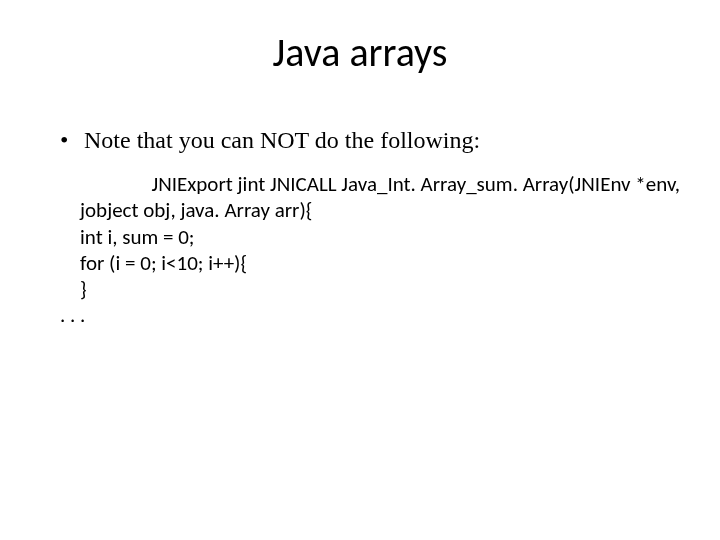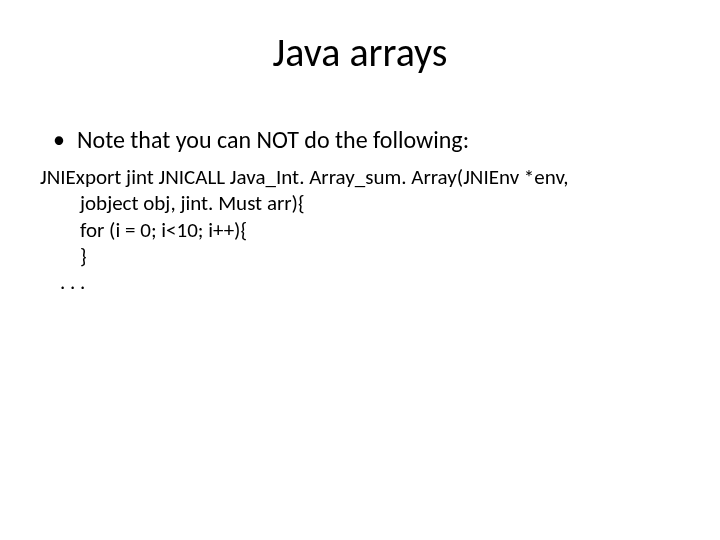--- a/index.html
+++ b/index.html
@@ -25,61 +25,63 @@
     margin-top: 8px;
     margin-bottom: 48px;
   }
   .body {
     font-size: 24px;
     line-height: 1.25;
   }
   ul.top {
     list-style: none;
     padding-left: 0;
-    margin: 9px;
+    margin: 16px;
+    font-family: Liberation Serif, serif;
   }
   ul.top > li {
     position: relative;
     padding-left: 28px;
     margin-bottom: 6px;
   }
   ul.top > li::before {
     content: "•";
     position: absolute;
     left: 4px;
     top: 0;
     font-size: 24px;
     line-height: 1.25;
   }
   .code {
     font-size: 21px;
     line-height: 1.25;
     margin-top: 4px;
     margin-bottom: 4px;
   }
-  .code .l0 { padding-left: 0px; }
+  .code .l0 { padding-left: 0px; text-align: right; }
   .code .l1 { padding-left: 40px; }
   .code .l2 { padding-left: 60px; }
   .code .l3 { padding-left: 20px; }
 </style>
 </head>
 <body>
 
 <div class="slide">
 
   <div class="title">Java arrays</div>
 
   <div class="body">
     <ul class="top">
       <li>Note that you can NOT do the following:</li>
     </ul>
 
     <div class="code">
       <div class="l0">JNIExport jint JNICALL Java_Int. Array_sum. Array(JNIEnv *env,</div>
-      <div class="l1">jobject obj, jint. Must arr){</div>
+      <div class="l1">jobject obj, java. Array arr){</div>
+      <div class="l1">int i, sum = 0;</div>
       <div class="l1">for (i = 0; i&lt;10; i++){</div>
       <div class="l1">}</div>
       <div class="l3">. . .</div>
     </div>
 
   </div>
 
 </div>
 
 </body></html>

